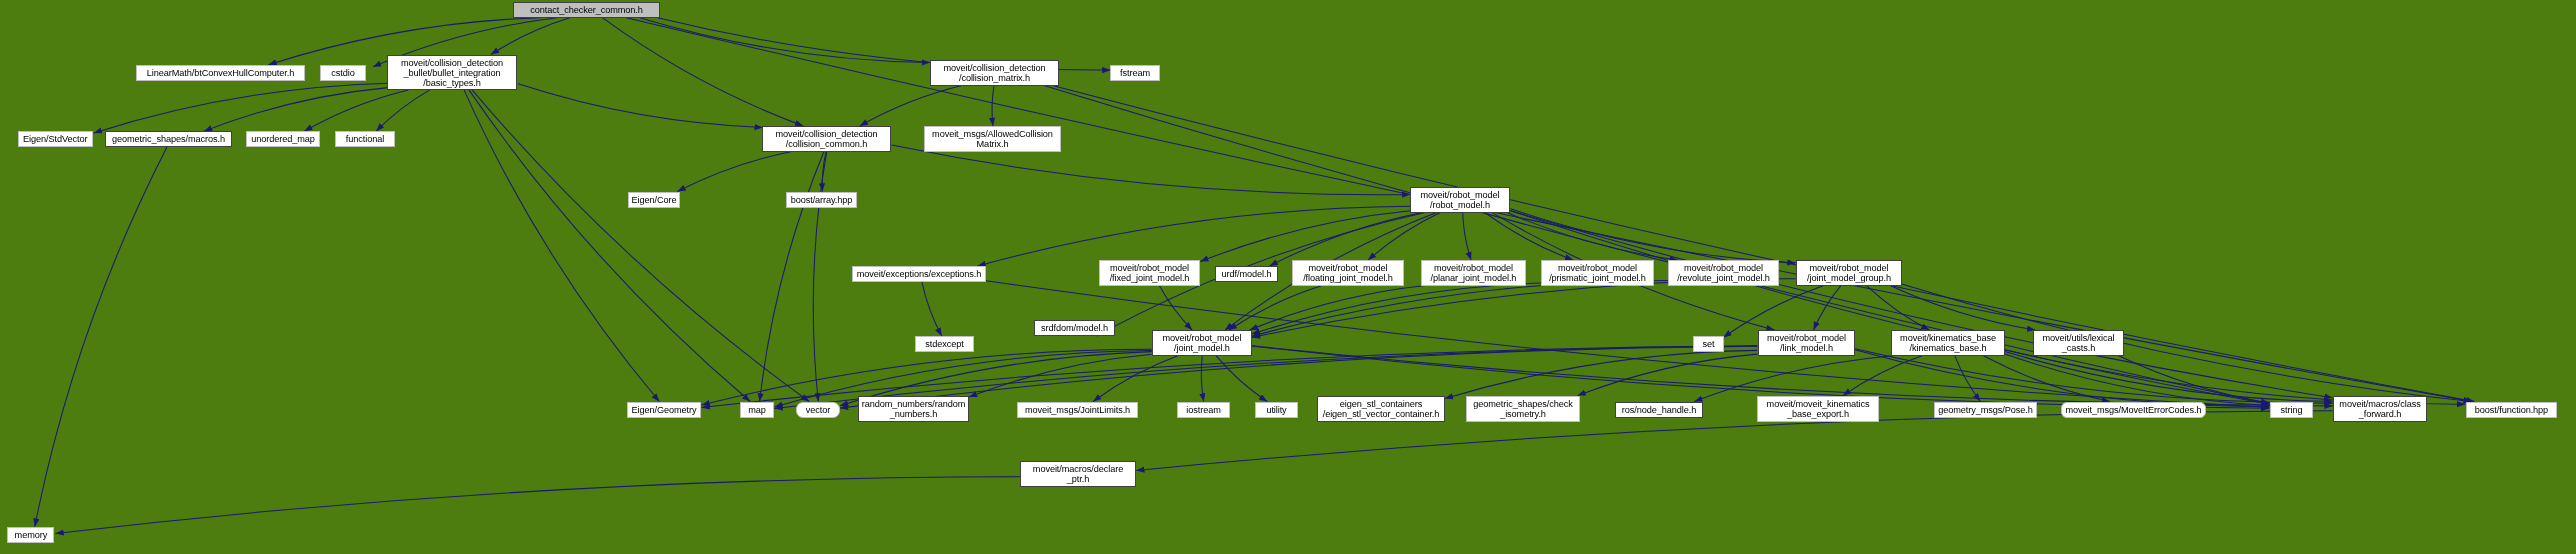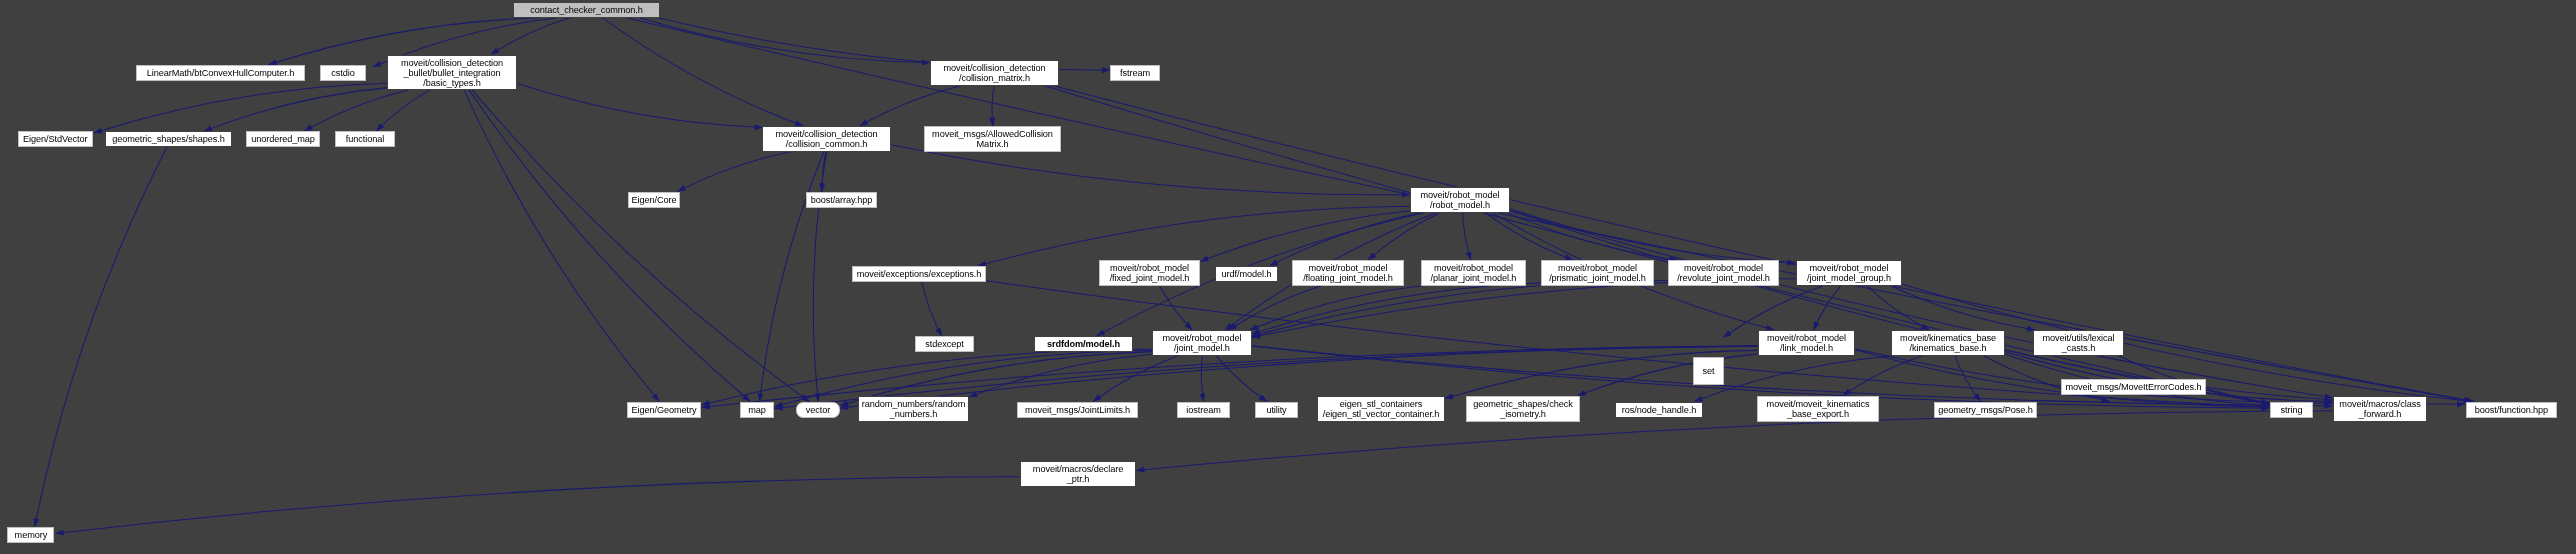--- a/index.html
+++ b/index.html
@@ -1,21 +1,21 @@
 <!DOCTYPE html>
 <html style="font-size:11.8px"><head>
 <meta charset="utf-8">
 <style>
   html,body{margin:0;padding:0;background:#ffffff;}
   body{font-family:"Liberation Sans",sans-serif;}
   #graph{
     position:relative;
     width:2576px;
     height:554px;
-    background:#404040;
+    background:#4d7c0f;
     overflow:hidden;
   }
   #edges{
     position:absolute;
     left:0; top:0;
     width:2576px;
     height:554px;
     pointer-events:none;
   }
   .node{
@@ -137,50 +137,50 @@
       <div class="node root" style="left: 513px; top: 1.5px; width: 147px; height: 16px;"><span>contact_checker_common.h</span></div>
       <div class="node" style="left: 136px; top: 65px; width: 169px; height: 16px;"><span>LinearMath/btConvexHullComputer.h</span></div>
       <div class="node" style="left: 320px; top: 65px; width: 46px; height: 16px;"><span>cstdio</span></div>
       <div class="node hdr" style="left: 387px; top: 55px; width: 130px; height: 35px;"><span>moveit/collision_detection
 _bullet/bullet_integration
 /basic_types.h</span></div>
       <div class="node hdr" style="left: 930px; top: 60px; width: 129px; height: 26px;"><span>moveit/collision_detection
 /collision_matrix.h</span></div>
       <div class="node" style="left: 1110px; top: 65px; width: 50px; height: 16px;"><span>fstream</span></div>
       <div class="node" style="left: 17.7px; top: 131px; width: 75px; height: 16px;"><span>Eigen/StdVector</span></div>
-      <div class="node hdr" style="left: 105px; top: 131px; width: 127px; height: 16px;"><span>geometric_shapes/shapes.h</span></div>
+      <div class="node hdr" style="left: 105px; top: 131px; width: 127px; height: 16px;"><span>geometric_shapes/macros.h</span></div>
       <div class="node" style="left: 246px; top: 131px; width: 74px; height: 16px;"><span>unordered_map</span></div>
       <div class="node" style="left: 335px; top: 131px; width: 60px; height: 16px;"><span>functional</span></div>
       <div class="node hdr" style="left: 762px; top: 126px; width: 129px; height: 26px;"><span>moveit/collision_detection
 /collision_common.h</span></div>
       <div class="node" style="left: 924px; top: 126px; width: 137px; height: 26px;"><span>moveit_msgs/AllowedCollision
 Matrix.h</span></div>
       <div class="node" style="left: 628px; top: 192px; width: 52px; height: 16px;"><span>Eigen/Core</span></div>
-      <div class="node" style="left: 786px; top: 192px; width: 71px; height: 16px; margin-left: 20px;"><span>boost/array.hpp</span></div>
+      <div class="node" style="left: 786px; top: 192px; width: 71px; height: 16px;"><span>boost/array.hpp</span></div>
       <div class="node hdr" style="left: 1410px; top: 187px; width: 100px; height: 26px;"><span>moveit/robot_model
 /robot_model.h</span></div>
       <div class="node" style="left: 852px; top: 266px; width: 134px; height: 16px;"><span>moveit/exceptions/exceptions.h</span></div>
       <div class="node" style="left: 1099px; top: 260px; width: 101px; height: 26px;"><span>moveit/robot_model
 /fixed_joint_model.h</span></div>
       <div class="node hdr" style="left: 1215px; top: 266px; width: 63px; height: 16px;"><span>urdf/model.h</span></div>
       <div class="node" style="left: 1292px; top: 260px; width: 112px; height: 26px;"><span>moveit/robot_model
 /floating_joint_model.h</span></div>
       <div class="node" style="left: 1421px; top: 260px; width: 105px; height: 26px;"><span>moveit/robot_model
 /planar_joint_model.h</span></div>
       <div class="node" style="left: 1541px; top: 260px; width: 113px; height: 26px;"><span>moveit/robot_model
 /prismatic_joint_model.h</span></div>
       <div class="node" style="left: 1668px; top: 260px; width: 111px; height: 26px;"><span>moveit/robot_model
 /revolute_joint_model.h</span></div>
       <div class="node hdr" style="left: 1796px; top: 260px; width: 106px; height: 26px;"><span>moveit/robot_model
 /joint_model_group.h</span></div>
       <div class="node" style="left: 915px; top: 336px; width: 59px; height: 16px;"><span>stdexcept</span></div>
-      <div class="node hdr" style="left: 1034px; top: 336px; width: 99px; height: 16px; font-weight: bold;"><span>srdfdom/model.h</span></div>
+      <div class="node hdr" style="left: 1034px; top: 320px; width: 81px; height: 16px;"><span>srdfdom/model.h</span></div>
       <div class="node hdr" style="left: 1152px; top: 330px; width: 100px; height: 26px;"><span>moveit/robot_model
 /joint_model.h</span></div>
-      <div class="node" style="left: 1693px; top: 336px; width: 31px; height: 28px; margin-top: 21px;"><span>set</span></div>
+      <div class="node" style="left: 1693px; top: 336px; width: 31px; height: 16px;"><span>set</span></div>
       <div class="node hdr" style="left: 1758px; top: 330px; width: 97px; height: 26px;"><span>moveit/robot_model
 /link_model.h</span></div>
       <div class="node hdr" style="left: 1891px; top: 330px; width: 114px; height: 26px;"><span>moveit/kinematics_base
 /kinematics_base.h</span></div>
       <div class="node hdr" style="left: 2033px; top: 330px; width: 91px; height: 26px;"><span>moveit/utils/lexical
 _casts.h</span></div>
       <div class="node" style="left: 627px; top: 402px; width: 74px; height: 16px;"><span>Eigen/Geometry</span></div>
       <div class="node" style="left: 740px; top: 402px; width: 34px; height: 16px;"><span>map</span></div>
       <div class="node" style="left: 796px; top: 402px; width: 44px; height: 16px; border-radius: 7px;"><span>vector</span></div>
       <div class="node hdr" style="left: 858px; top: 396px; width: 111px; height: 26px;"><span>random_numbers/random
@@ -189,21 +189,21 @@
       <div class="node" style="left: 1177px; top: 402px; width: 53px; height: 16px;"><span>iostream</span></div>
       <div class="node" style="left: 1255px; top: 402px; width: 43px; height: 16px;"><span>utility</span></div>
       <div class="node hdr" style="left: 1317px; top: 396px; width: 128px; height: 26px;"><span>eigen_stl_containers
 /eigen_stl_vector_container.h</span></div>
       <div class="node" style="left: 1466px; top: 396px; width: 114px; height: 26px;"><span>geometric_shapes/check
 _isometry.h</span></div>
       <div class="node hdr" style="left: 1615px; top: 402px; width: 88px; height: 16px;"><span>ros/node_handle.h</span></div>
       <div class="node" style="left: 1757px; top: 396px; width: 122px; height: 26px;"><span>moveit/moveit_kinematics
 _base_export.h</span></div>
       <div class="node" style="left: 1934px; top: 402px; width: 103px; height: 16px;"><span>geometry_msgs/Pose.h</span></div>
-      <div class="node" style="left: 2061px; top: 379px; width: 145px; height: 16px;"><span>moveit_msgs/MoveItErrorCodes.h</span></div>
+      <div class="node" style="left: 2061px; top: 402px; width: 145px; height: 16px; border-radius: 6px;"><span>moveit_msgs/MoveItErrorCodes.h</span></div>
       <div class="node" style="left: 2270px; top: 402px; width: 43px; height: 16px;"><span>string</span></div>
       <div class="node hdr" style="left: 2333px; top: 396px; width: 94px; height: 26px;"><span>moveit/macros/class
 _forward.h</span></div>
       <div class="node" style="left: 2466px; top: 402px; width: 91px; height: 16px;"><span>boost/function.hpp</span></div>
       <div class="node hdr" style="left: 1020px; top: 461px; width: 116px; height: 26px;"><span>moveit/macros/declare
 _ptr.h</span></div>
       <div class="node" style="left: 7.4px; top: 527px; width: 47px; height: 16px;"><span>memory</span></div>
     </div>
 </div>
 

